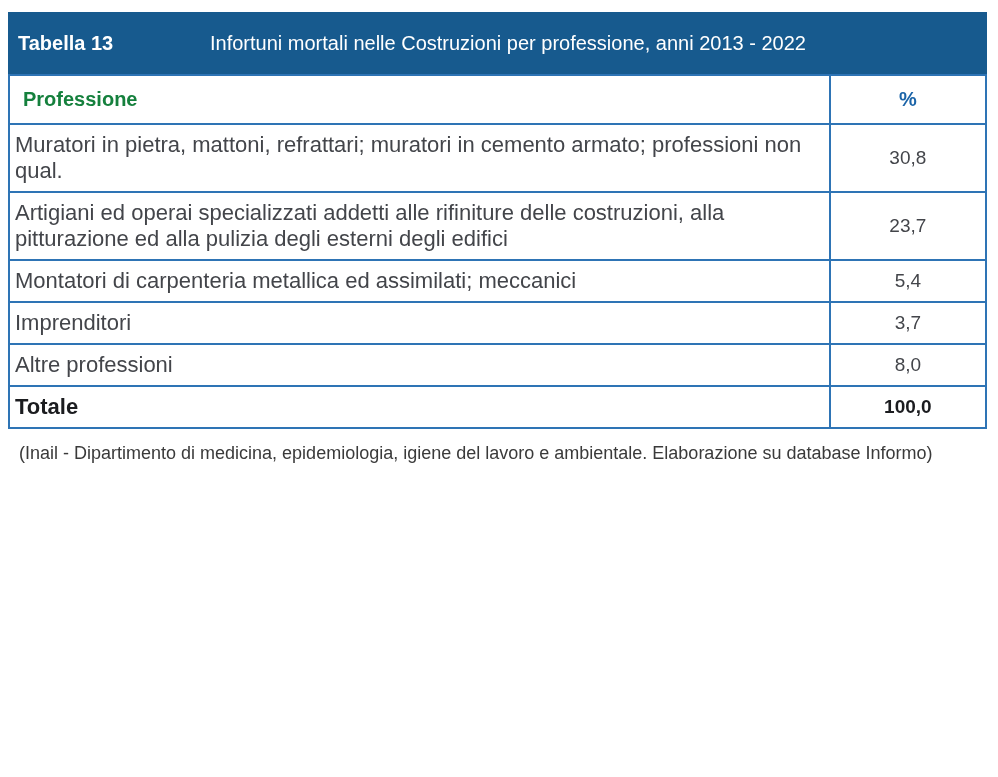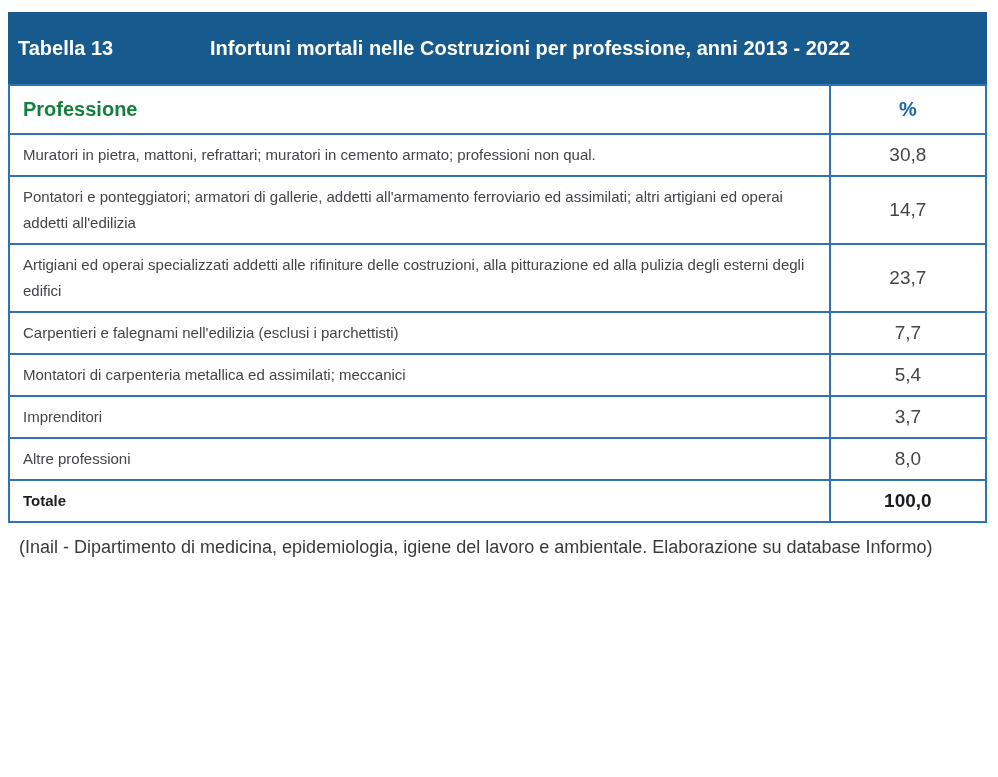--- a/index.html
+++ b/index.html
@@ -14,36 +14,36 @@
     overflow: hidden;
   }
   .page {
     padding-top: 12px;
   }
   .table-card {
     margin: 0 11px 0 8px; 
   }
   .title-bar {
     background: #175a8e;
-    height: 72px;
+    height: 62px;
     display: flex;
     align-items: center;
     padding-left: 10px;
     box-sizing: border-box;
   }
   .title-label {
     color: #ffffff;
     font-weight: 700;
     font-size: 20px;
     width: 192px;
     flex: 0 0 auto;
   }
   .title-text {
     color: #ffffff;
-    font-weight: 700;
+    font-weight: 400;
     font-size: 20px;
   }
   table.data-table {
     width: 100%;
     border-collapse: collapse;
     table-layout: fixed;
   }
   table.data-table th,
   table.data-table td {
     border: 2px solid #2e74b5;
@@ -60,23 +60,23 @@
   }
   th.h-pct {
     text-align: center;
     color: #1b64a8;
     font-size: 20px;
     font-weight: 700;
     padding: 12px 4px;
   }
   td.cell-prof {
     color: #43454a;
-    font-size: 15px;
+    font-size: 22px;
     line-height: 26px;
-    padding: 7px 16px 7px 13px;
+    padding: 7px 16px 7px 5px;
     text-align: left;
     vertical-align: middle;
   }
   td.cell-pct {
     color: #43454a;
     font-size: 19px;
     text-align: center;
     vertical-align: middle;
     padding: 7px 4px;
   }
@@ -112,30 +112,22 @@
           <th class="h-prof">Professione</th>
           <th class="h-pct">%</th>
         </tr>
       </thead>
       <tbody id="rows-body">
           <tr>
             <td class="cell-prof">Muratori in pietra, mattoni, refrattari; muratori in cemento armato; professioni non qual.</td>
             <td class="cell-pct">30,8</td>
           </tr>
           <tr>
-            <td class="cell-prof">Pontatori e ponteggiatori; armatori di gallerie, addetti all'armamento ferroviario ed assimilati; altri artigiani ed operai addetti all'edilizia</td>
-            <td class="cell-pct">14,7</td>
-          </tr>
-          <tr>
             <td class="cell-prof">Artigiani ed operai specializzati addetti alle rifiniture delle costruzioni, alla pitturazione ed alla pulizia degli esterni degli edifici</td>
             <td class="cell-pct">23,7</td>
-          </tr>
-          <tr>
-            <td class="cell-prof">Carpentieri e falegnami nell'edilizia (esclusi i parchettisti)</td>
-            <td class="cell-pct">7,7</td>
           </tr>
           <tr>
             <td class="cell-prof">Montatori di carpenteria metallica ed assimilati; meccanici</td>
             <td class="cell-pct">5,4</td>
           </tr>
           <tr>
             <td class="cell-prof">Imprenditori</td>
             <td class="cell-pct">3,7</td>
           </tr>
           <tr>

